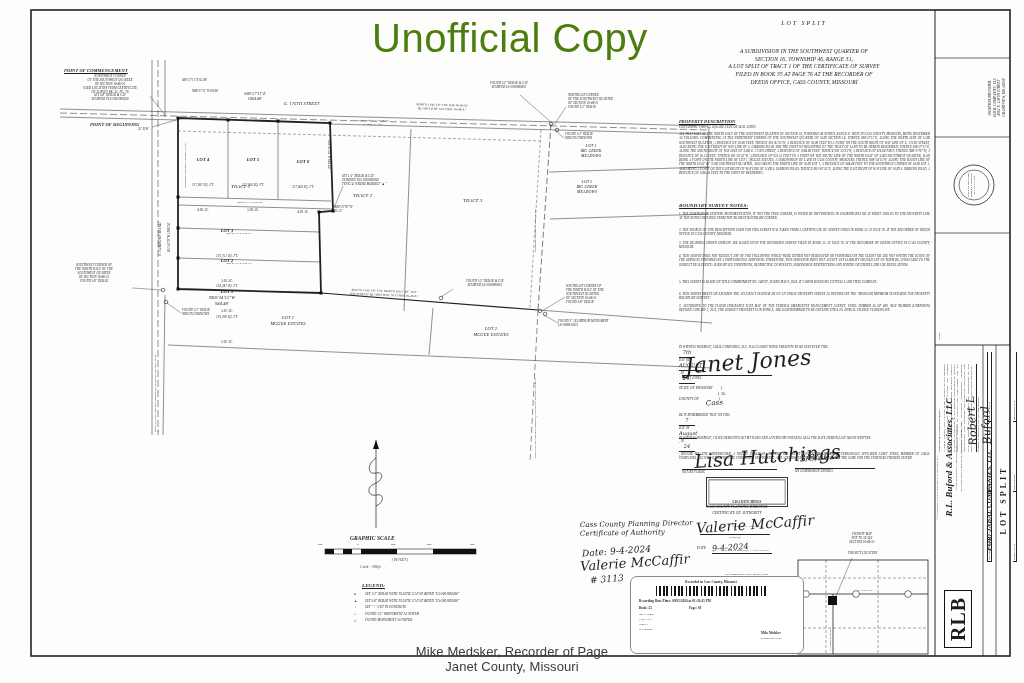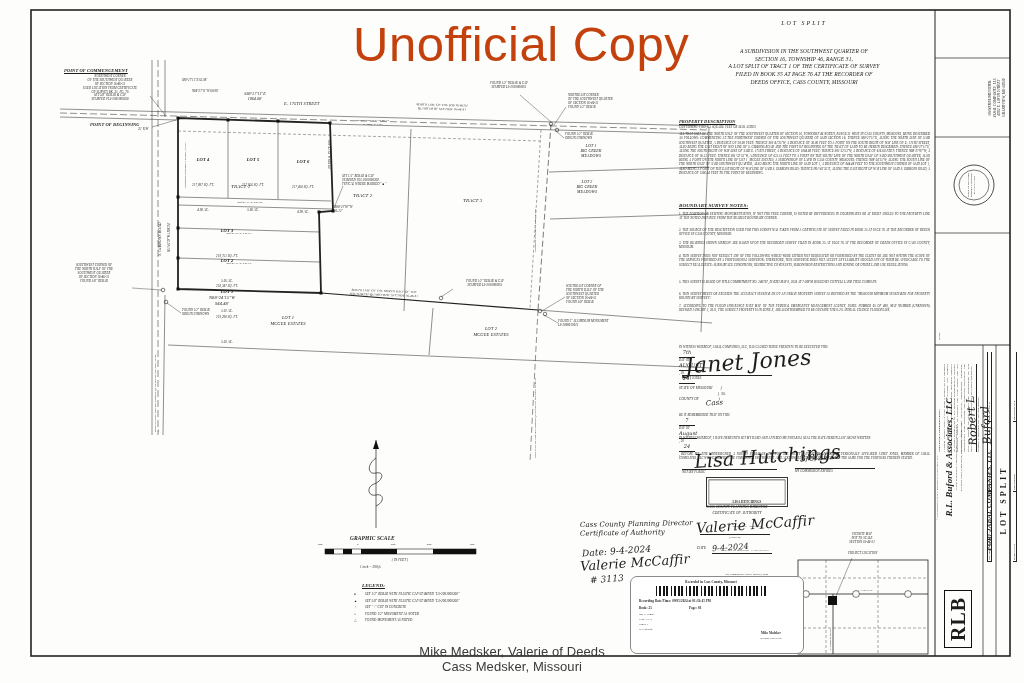--- a/index.html
+++ b/index.html
@@ -11,22 +11,22 @@
   .b{font-weight:bold}.u{text-decoration:underline}.up{font-style:normal}
   .s24{font-size:2.4px}.s26{font-size:2.6px}.s28{font-size:2.8px}.s3{font-size:3px}
   .s32{font-size:3.2px}.s35{font-size:3.5px}.s4{font-size:4px}.s45{font-size:4.5px}
   .s5{font-size:5px}.s55{font-size:5.5px}.s6{font-size:6px}.s7{font-size:7px}
   .s8{font-size:8px}.s9{font-size:9px}.s13{font-size:13px}
   .rot{transform:rotate(-90deg);transform-origin:0 0;}
   .rot90{transform:rotate(90deg);transform-origin:0 0;}
   .script{font-family:"DejaVu Serif",serif;font-style:italic;}
   .sig{display:inline-block;transform:rotate(-4deg);}
   svg.overlay{position:absolute;left:0;top:0;width:1024px;height:683px;}
-  .watermark{position:absolute;left:353px;top:16px;font-family:"Liberation Sans",sans-serif;
-             font-size:49px;color:#c2410c;letter-spacing:.5px;}
+  .watermark{position:absolute;left:372px;top:16px;font-family:"Liberation Sans",sans-serif;
+             font-size:40px;color:#4d7c0f;letter-spacing:.5px;}
   .blank{display:inline-block;border-bottom:.5px solid #222;min-width:16px;text-align:center;}
   .stampbox{position:absolute;left:630px;top:576px;width:172px;height:76px;background:#fff;
             border:1px solid #8a8a8a;border-radius:7px;}
   .barcode{position:absolute;left:25px;top:9px;width:112px;height:10px;
            background:repeating-linear-gradient(90deg,#151515 0 1.5px,#fff 1.5px 3px,#151515 3px 5px,#fff 5px 7.5px);}
   .notarybox{position:absolute;left:706px;top:477px;width:80px;height:26px;border:1px solid #333;
              box-shadow:inset 0 0 0 1.6px #fff, inset 0 0 0 2.2px #333;padding-top:1.5px;}
   .fieldcell{border-left:.5px solid #222;padding:0 1px;flex:1;overflow:hidden;white-space:nowrap;}
   .lotlbl{position:absolute;text-align:center;}
   .lotlbl .nm{font-weight:bold;font-size:4.5px;font-style:italic;}
@@ -156,22 +156,22 @@
 
       <g>
         <circle cx="770" cy="607" r="20" fill="#4a4a4a" stroke="none"></circle>
         <circle cx="770" cy="607" r="14" stroke="#dddddd" stroke-width=".8"></circle>
         <circle cx="770" cy="607" r="7" stroke="#dddddd" stroke-width=".7"></circle>
       </g>
     </g>
   </svg>
 
   <div class="watermark">Unofficial Copy</div>
-  <div class="t up s13 c" style="left:312px;top:644px;width:400px;font-family:'Liberation Sans',sans-serif;color:#3a3a3a;">Mike Medsker, Valerie of Deeds</div>
-  <div class="t up s13 c" style="left:312px;top:659px;width:400px;font-family:'Liberation Sans',sans-serif;color:#3a3a3a;">Cass Medsker, Missouri</div>
+  <div class="t up s13 c" style="left:312px;top:644px;width:400px;font-family:'Liberation Sans',sans-serif;color:#3a3a3a;">Mike Medsker, Recorder of Page</div>
+  <div class="t up s13 c" style="left:312px;top:659px;width:400px;font-family:'Liberation Sans',sans-serif;color:#3a3a3a;">Janet County, Missouri</div>
 
   <div class="t s45 b u" style="left:64px;top:68px;">POINT OF COMMENCEMENT</div>
   <div class="t s3 c" style="left:48px;top:75px;width:124px;">NORTHWEST CORNER
 OF THE SOUTHWEST QUARTER
 OF SECTION 16-46-31
 USED LOCATION FROM CERTIFICATE
 OF SURVEY BK. 35, PG. 76
 SET 5/8" REBAR &amp; CAP
 STAMPED PLS-2001000268</div>
   <div class="t s45 b" style="left:90px;top:122px;">POINT OF BEGINNING</div>

